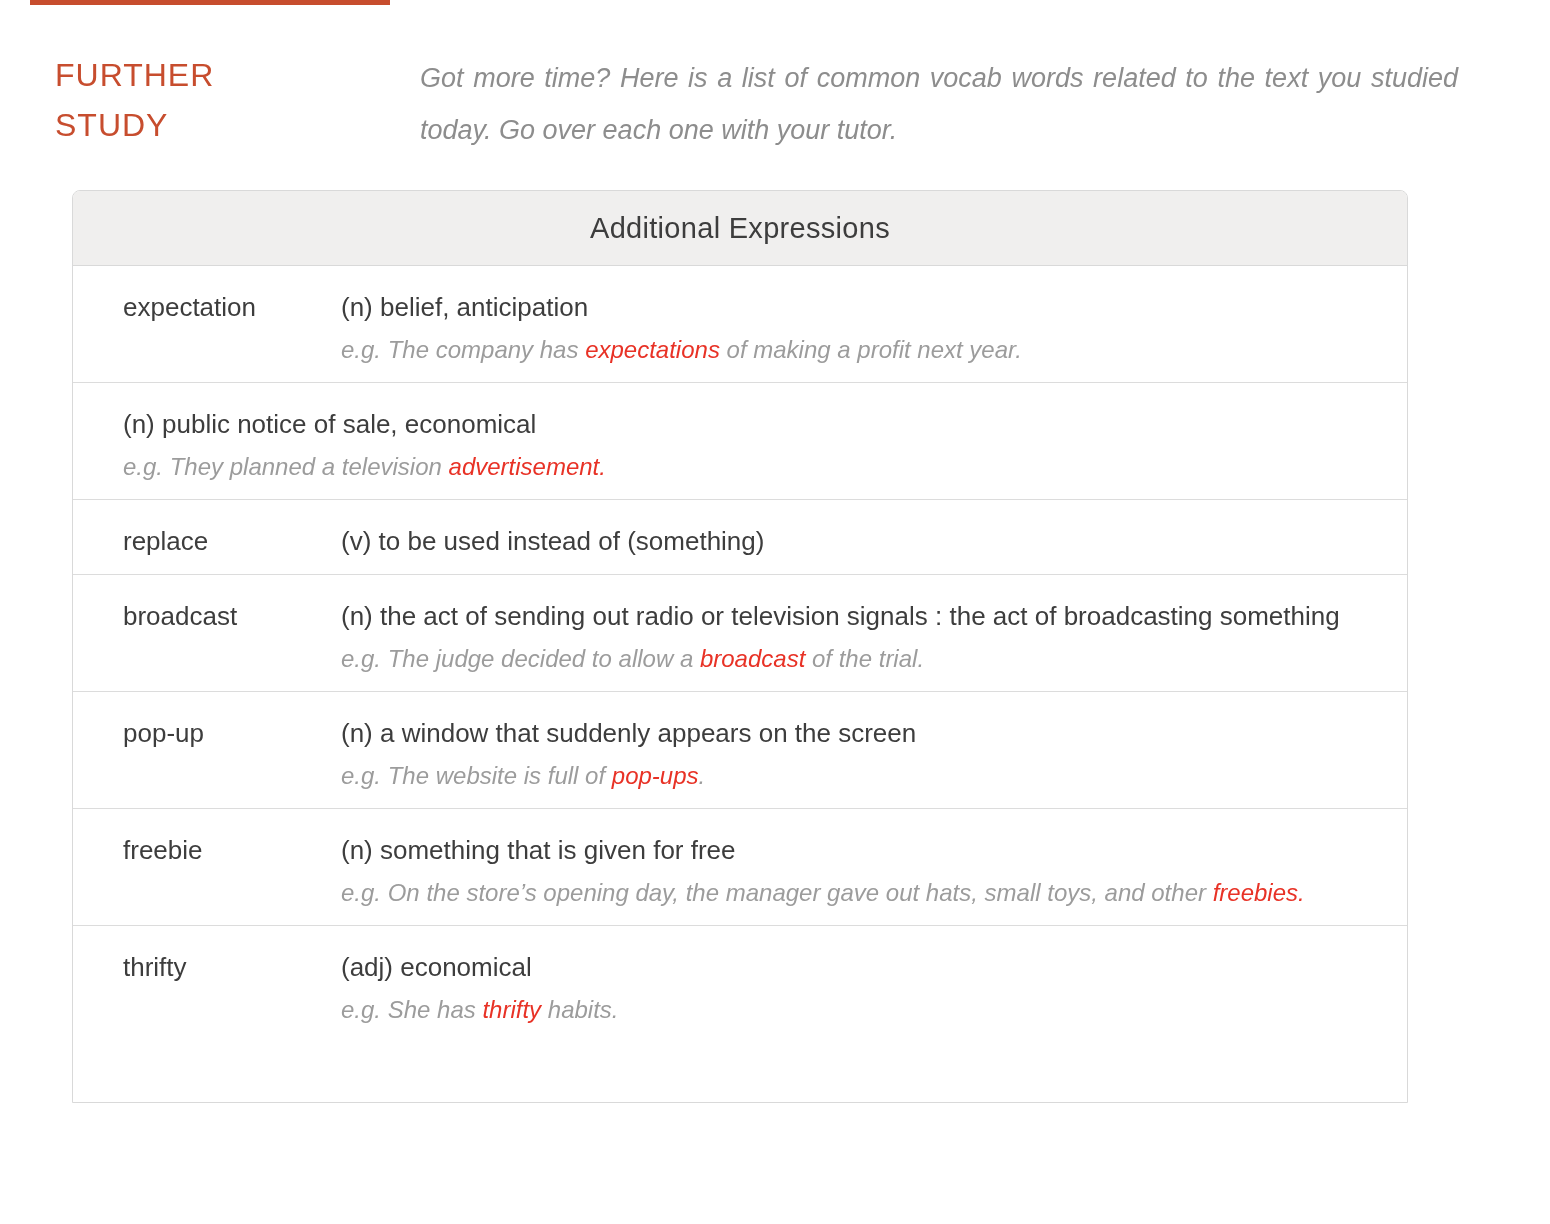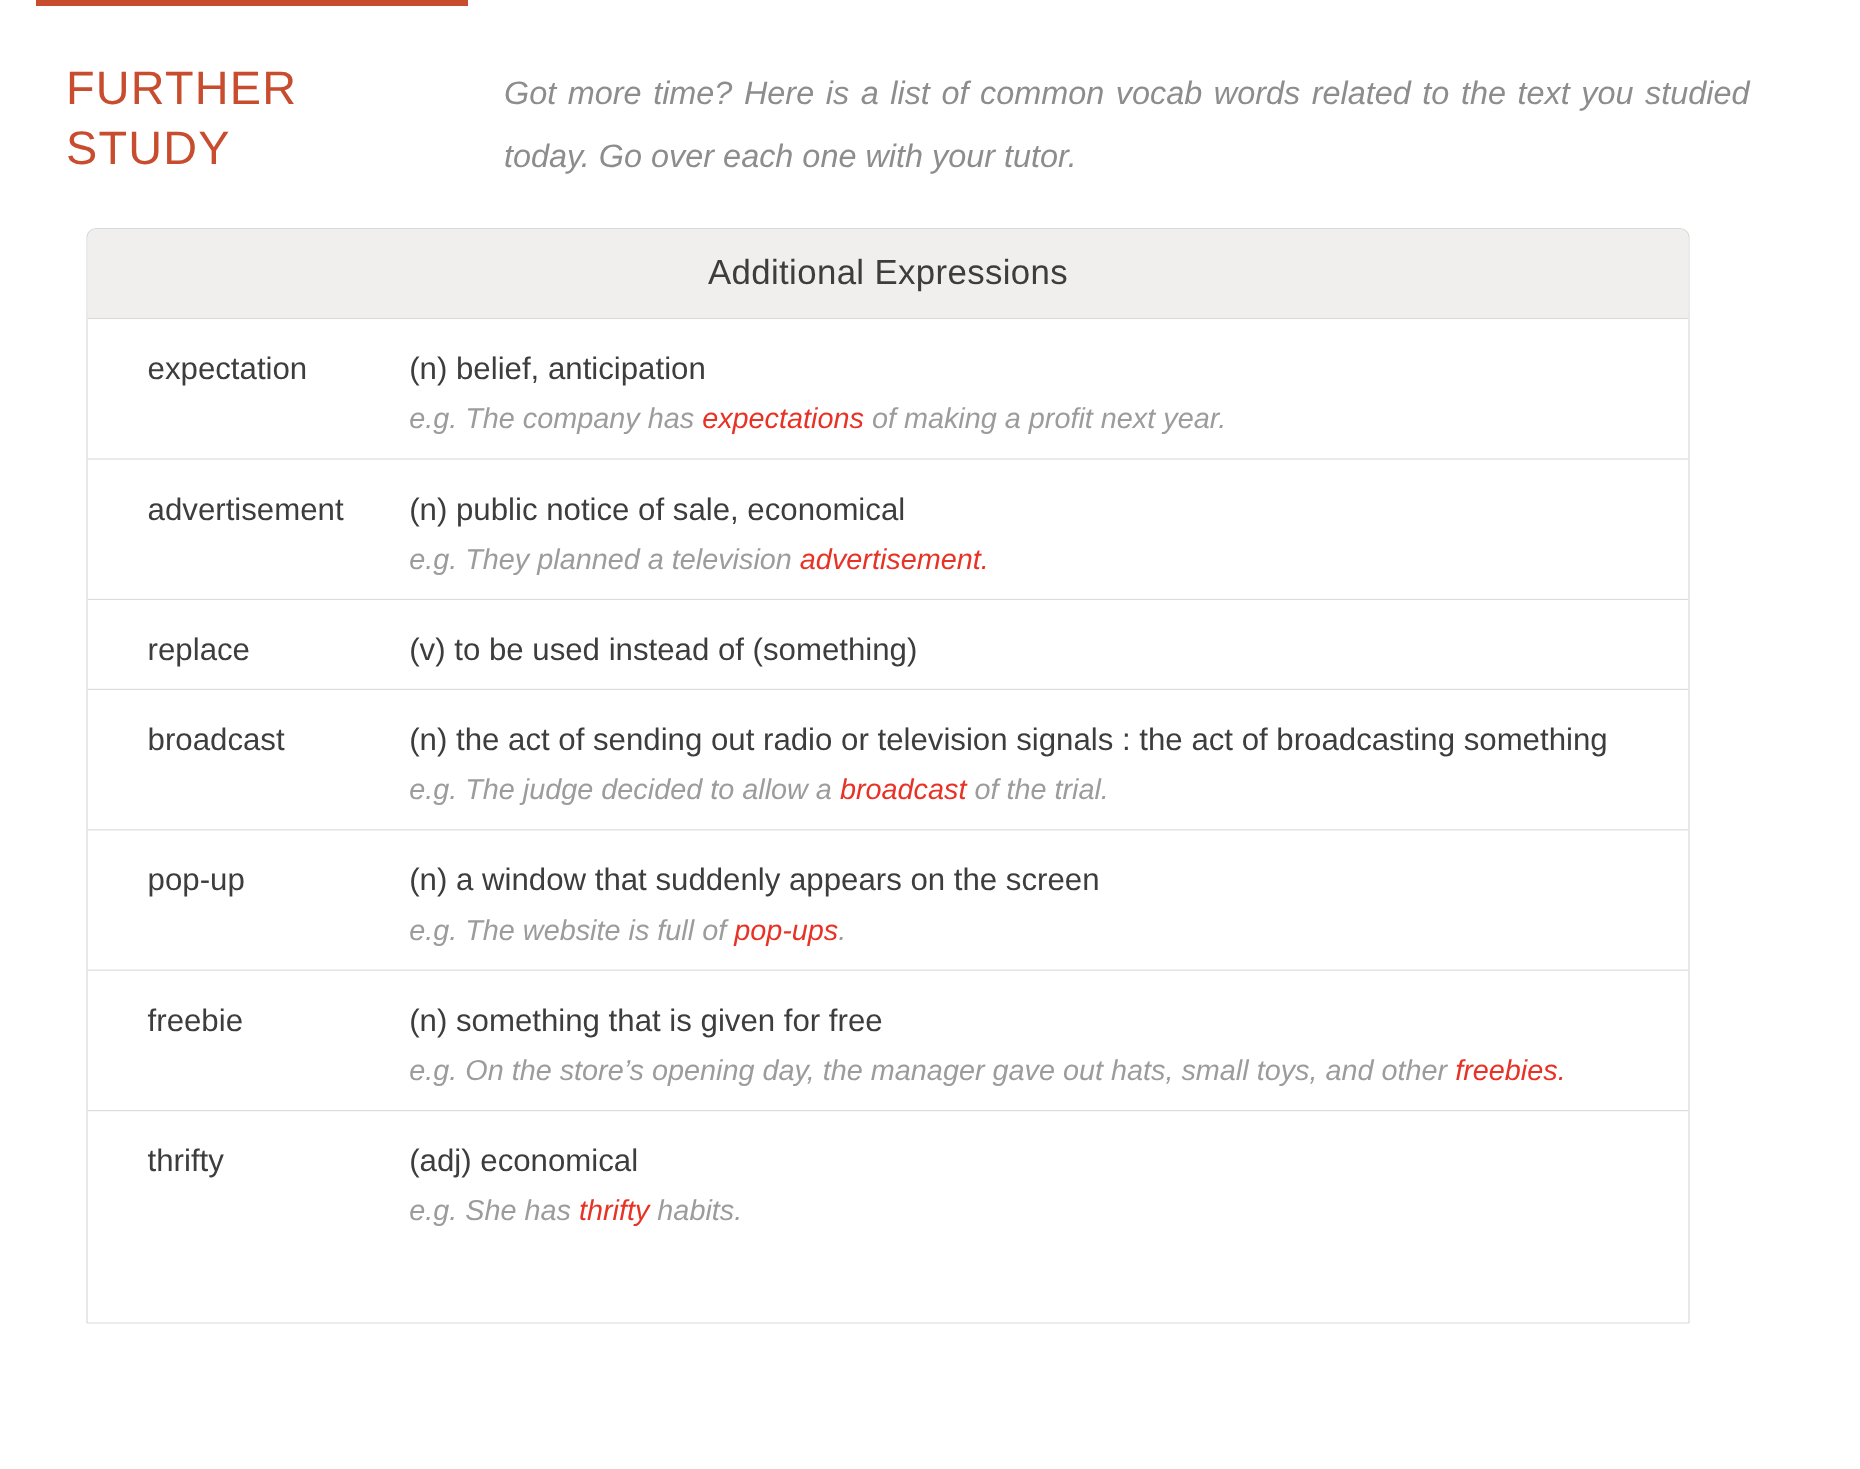--- a/index.html
+++ b/index.html
@@ -20,21 +20,21 @@
     top: 0;
     left: 30px;
     width: 360px;
     height: 5px;
     background: #c74d2e;
   }
   .section-title {
     position: absolute;
     left: 55px;
     top: 50px;
-    font-size: 39px;
+    font-size: 32px;
     line-height: 50px;
     font-weight: 500;
     letter-spacing: 1px;
     color: #c74d2e;
   }
   .intro {
     position: absolute;
     left: 420px;
     top: 52px;
     width: 1038px;
@@ -113,21 +113,20 @@
     <div class="table-header">Additional Expressions</div>
     <div id="table-body">
         <div class="row">
           <div class="word">expectation</div>
           <div class="def-col">
             <p class="definition">(n) belief, anticipation</p>
             <p class="example"><span>e.g. The company has </span><span class="eg-hl">expectations</span><span> of making a profit next year.</span></p>
           </div>
         </div>
         <div class="row">
-          <div class="word">advertisement</div>
           <div class="def-col">
             <p class="definition">(n) public notice of sale, economical</p>
             <p class="example"><span>e.g. They planned a television </span><span class="eg-hl">advertisement.</span><span></span></p>
           </div>
         </div>
         <div class="row">
           <div class="word">replace</div>
           <div class="def-col">
             <p class="definition">(v) to be used instead of (something)</p>
           </div>

